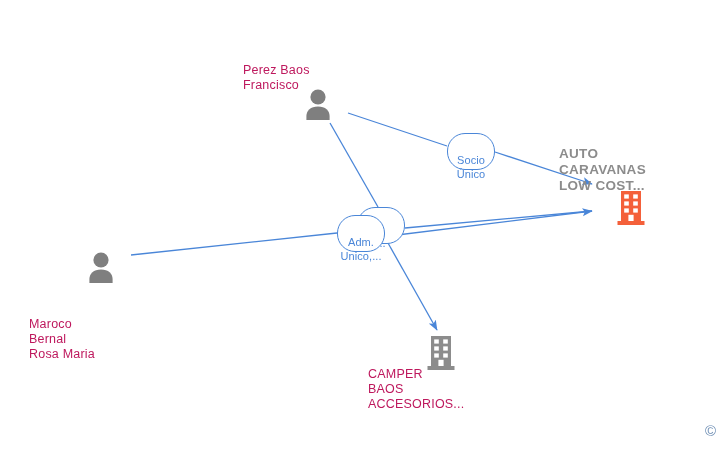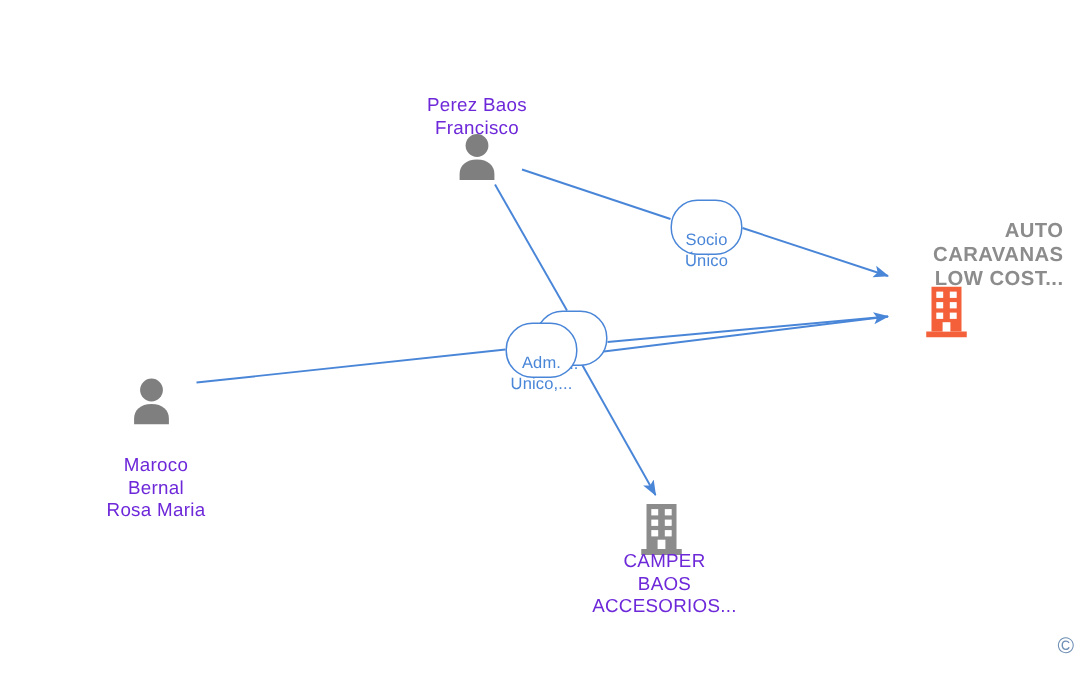--- a/index.html
+++ b/index.html
@@ -19,22 +19,22 @@
     position: absolute;
     left: 0;
     top: 0;
     width: 728px;
     height: 450px;
   }
 
   
   .node {
     position: absolute;
-    text-align: center;
-    color: #6d28d9;
+    text-align: left;
+    color: #be185d;
     font-size: 12.5px;
     line-height: 15px;
     white-space: pre-line;
     letter-spacing: 0.2px;
   }
   .node-label { display: block; }
 
   
   .person-icon {
     position: absolute;
@@ -61,21 +61,21 @@
     line-height: 14px;
     text-align: center;
     padding-top: 5px;
     white-space: pre-line;
     letter-spacing: 0.1px;
   }
 
   
   .main-title {
     position: absolute;
-    text-align: right;
+    text-align: left;
     color: #8c8c8c;
     font-size: 13.5px;
     font-weight: bold;
     line-height: 16px;
     white-space: pre-line;
     letter-spacing: 0.3px;
   }
 
   
   #watermark {
@@ -137,21 +137,21 @@
   </div>
   <svg class="person-icon" style="left:301px; top:88px;" viewBox="0 0 34 32" xmlns="http://www.w3.org/2000/svg">
     <circle cx="17" cy="9" r="7.6" fill="#7f7f7f"></circle>
     <path d="M17 18.4c-7.4 0-11.6 4.2-11.6 9.6v4h23.2v-4c0-5.4-4.2-9.6-11.6-9.6z" fill="#7f7f7f"></path>
   </svg>
 
   <svg class="person-icon" style="left:84px; top:251px;" viewBox="0 0 34 32" xmlns="http://www.w3.org/2000/svg">
     <circle cx="17" cy="9" r="7.6" fill="#7f7f7f"></circle>
     <path d="M17 18.4c-7.4 0-11.6 4.2-11.6 9.6v4h23.2v-4c0-5.4-4.2-9.6-11.6-9.6z" fill="#7f7f7f"></path>
   </svg>
-  <div class="node" style="left:29px; top:288px; width:150px;">
+  <div class="node" style="left:29px; top:302px; width:150px;">
     <span class="node-label">Maroco
 Bernal
 Rosa Maria</span>
   </div>
 
   <div class="main-title" style="left:559px; top:130px; width:150px;">
     <span>AUTO
 CARAVANAS
 LOW COST...</span>
   </div>

